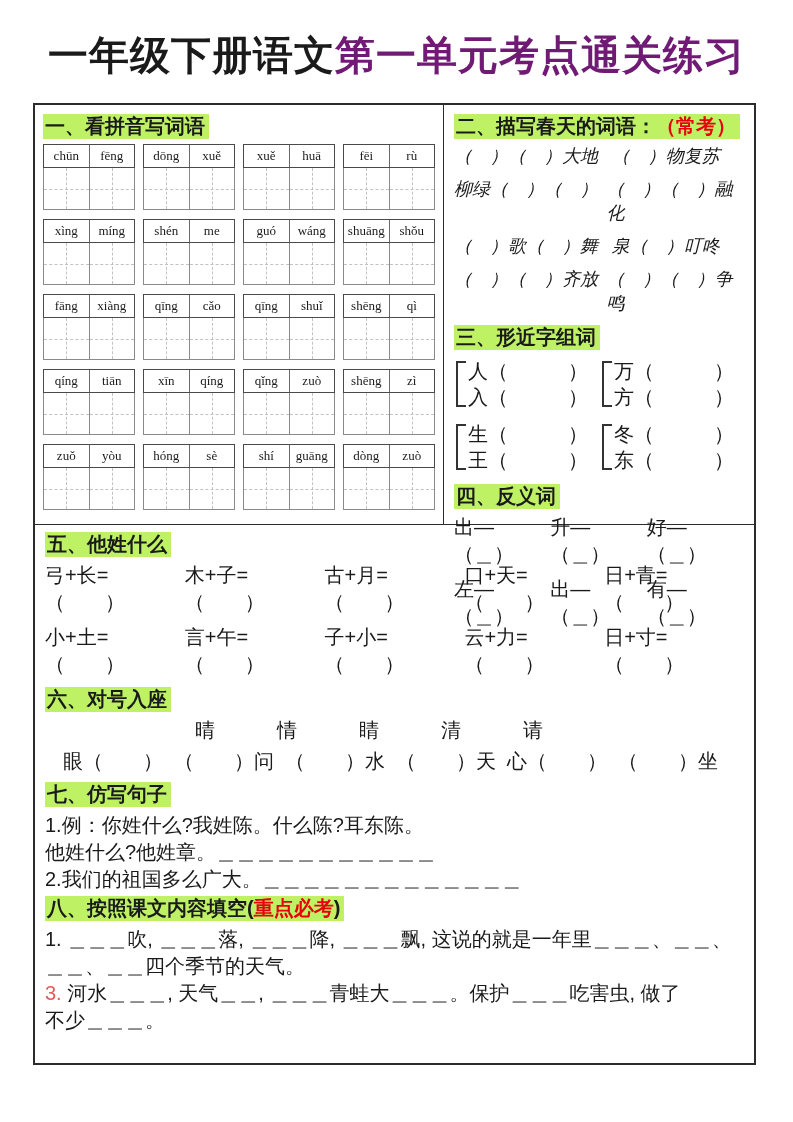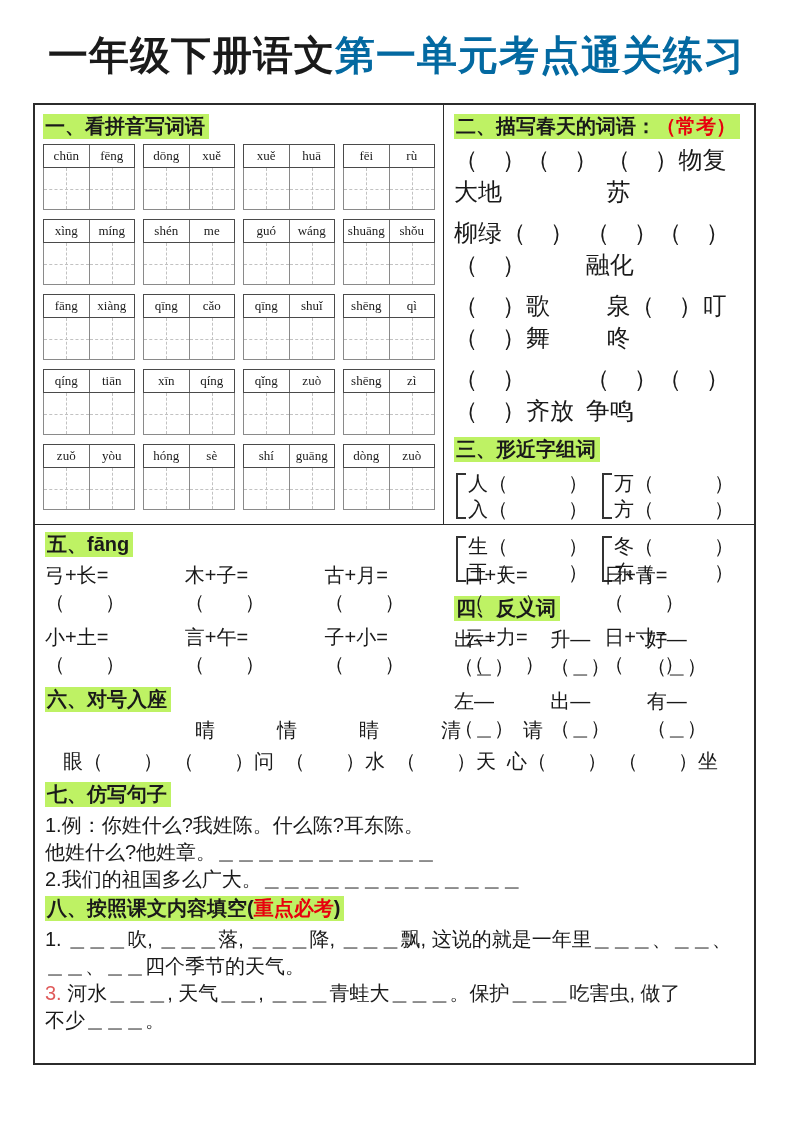--- a/index.html
+++ b/index.html
@@ -1,39 +1,39 @@
 <!DOCTYPE html>
 <html><head>
 <meta charset="utf-8">
 <style>
   html,body{margin:0;padding:0;background:#ffffff;}
   body{width:793px;height:1122px;position:relative;font-family:"Liberation Sans","DejaVu Sans",sans-serif;color:#1a1a1a;}
   .title{position:absolute;top:28px;left:0;width:100%;text-align:center;font-family:"Liberation Serif","DejaVu Serif",serif;font-weight:bold;font-size:40px;letter-spacing:1px;}
-  .title .red{color:#0369a1;}
+  .title .red{color:#701a75;}
   .sheet{position:absolute;left:33px;top:103px;width:723px;height:962px;border:2px solid #2b2b2b;box-sizing:border-box;background:#fff;display:flex;flex-direction:column;}
   .toprow{display:flex;height:420px;box-sizing:border-box;border-bottom:1.5px solid #2b2b2b;}
   .leftcol{width:409px;box-sizing:border-box;border-right:1.5px solid #2b2b2b;padding:6px 8px 0 8px;}
   .rightcol{flex:1;box-sizing:border-box;padding:6px 8px 0 10px;}
   .bottom{flex:1;padding:4px 10px 0 10px;box-sizing:border-box;font-size:20px;}
   .hd{font-weight:bold;font-size:20px;margin:2px 0 4px 0;}
   .hd .hl{background:#bef264;padding:1px 4px 2px 2px;}
   .hd .redtag{color:#e8000d;}
   
   .prow{display:flex;justify-content:space-between;margin-bottom:9px;}
   .pg{width:92px;}
   .pbox{display:flex;border:1.5px solid #4a4a4a;height:24px;box-sizing:border-box;}
   .pc{flex:1;text-align:center;font-size:13px;line-height:21px;white-space:nowrap;overflow:hidden;font-family:Liberation Serif, serif;}
   .pc2{border-left:1px solid #6a6a6a;}
   .wg{display:flex;border:1px solid #8a8a8a;border-top:none;height:42px;box-sizing:border-box;}
   .wg i{flex:1;position:relative;display:block;}
   .wg i+i{border-left:1px solid #8a8a8a;}
   .wg i::before{content:"";position:absolute;left:50%;top:0;bottom:0;border-left:1px dashed #c2c2c2;}
   .wg i::after{content:"";position:absolute;top:50%;left:0;right:0;border-top:1px dashed #c2c2c2;}
   
-  .s2line{display:flex;font-size:24px;margin:4px 0 9px 0;}
+  .s2line{display:flex;font-size:18px;margin:4px 0 9px 0;font-style:italic;}
   .s2line span:first-child{width:54%;}
   .s3grid{display:flex;flex-wrap:wrap;}
   .s3g{width:50%;display:flex;box-sizing:border-box;margin:3px 0 8px 0;}
   .bracket{width:8px;border:2px solid #333;border-right:none;margin:3px 2px 3px 2px;}
   .s3lines{display:flex;flex-direction:column;justify-content:space-between;font-size:20px;line-height:26px;}
   .s4line{display:flex;font-size:20px;margin:3px 0 8px 0;}
   .s4line span{width:33%;}
   
   .s5line{display:flex;justify-content:space-between;font-size:20px;margin:4px 0 8px 0;}
   .s6opts{display:flex;gap:62px;padding-left:150px;font-size:20px;margin:2px 0 4px 0;}
@@ -327,21 +327,21 @@
         </div>
       <div class="s4line">
           <span>左—（＿）</span>
           <span>出—（＿）</span>
           <span>有—（＿）</span>
         </div>
     </div>
   </div>
 
   <div class="bottom">
-    <div class="hd"><span class="hl">五、fāng</span></div>
+    <div class="hd"><span class="hl">五、他姓什么</span></div>
     <div class="s5line">
         <span>弓+长=（　　）</span>
         <span>木+子=（　　）</span>
         <span>古+月=（　　）</span>
         <span>口+天=（　　）</span>
         <span>日+青=（　　）</span>
       </div>
     <div class="s5line">
         <span>小+土=（　　）</span>
         <span>言+午=（　　）</span>

